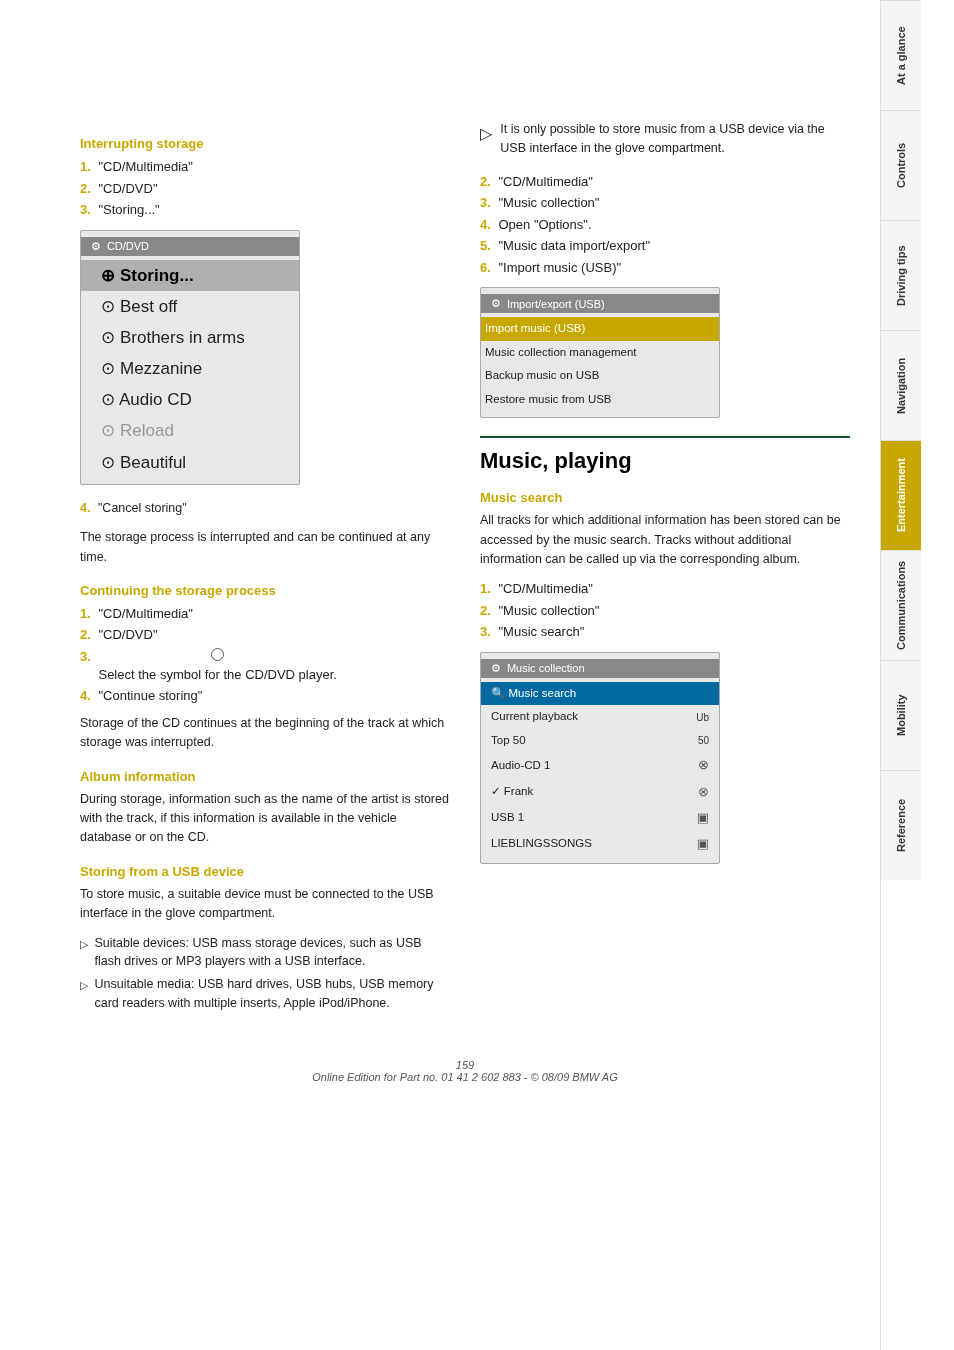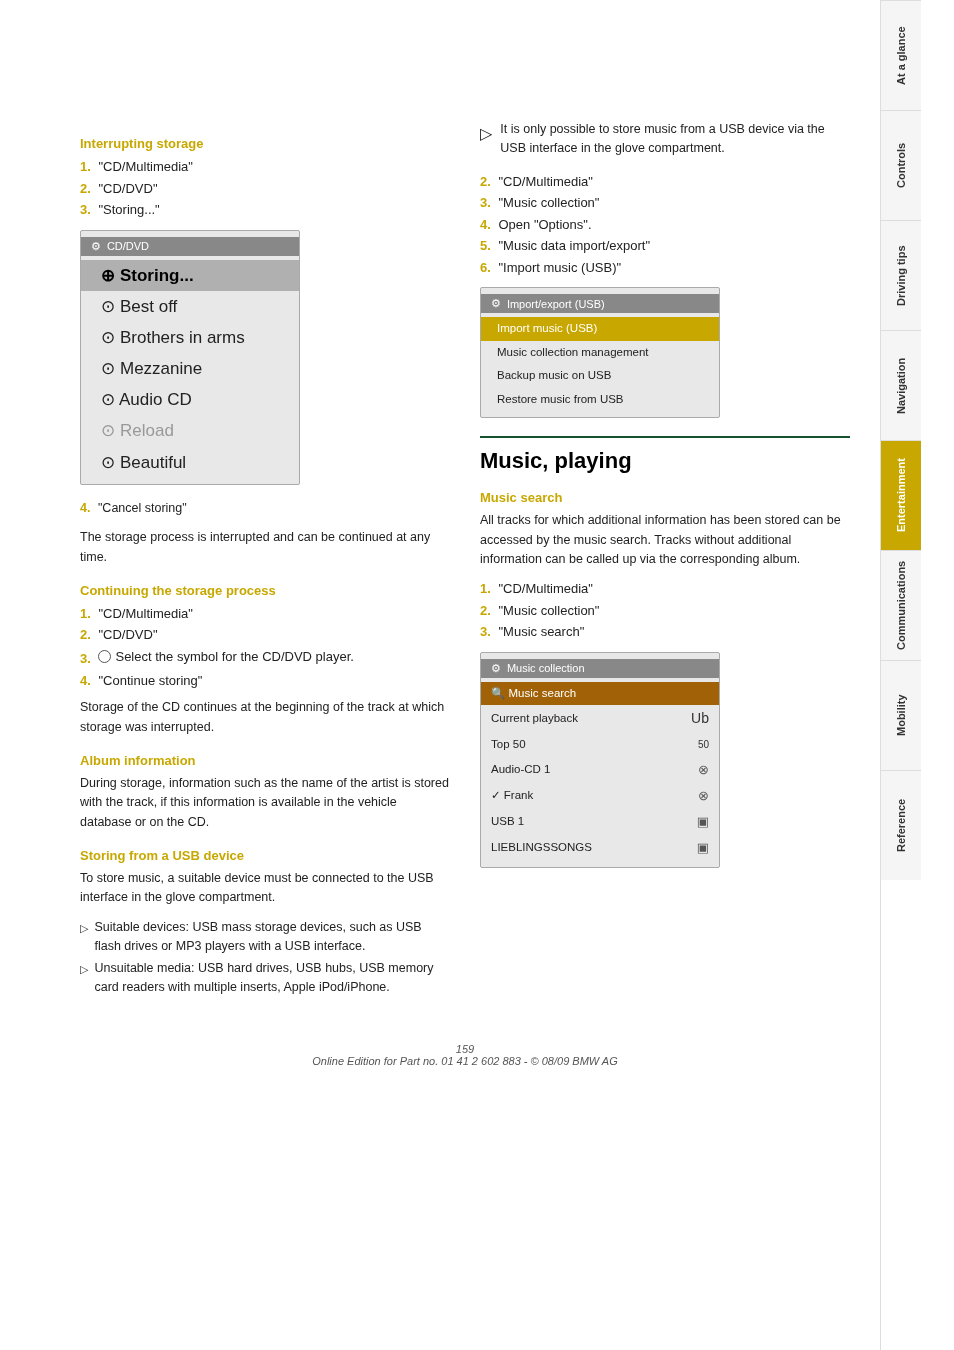--- a/index.html
+++ b/index.html
@@ -203,21 +203,21 @@
       font-size: 11px;
       padding: 3px 10px;
       margin-bottom: 4px;
       display: flex;
       align-items: center;
       gap: 6px;
     }
 
     .usb-menu-screenshot .menu-item {
       font-size: 11.5px;
-      padding: 2px 10px 2px 16px;
+      padding: 2px 10px 2px 4px;
       color: #222;
       line-height: 1.7;
     }
 
     .usb-menu-screenshot .menu-item.highlighted {
       background: #c8a800;
       color: #fff;
     }
 
     .music-collection-screenshot {
@@ -244,21 +244,21 @@
       font-size: 11.5px;
       padding: 2px 10px;
       color: #222;
       line-height: 1.7;
       display: flex;
       justify-content: space-between;
       align-items: center;
     }
 
     .mc-item.highlighted {
-      background: #a16207;
+      background: #0369a1;
       color: #fff;
     }
 
     .mc-icon {
       font-size: 13px;
       color: #555;
     }
 
     .page-footer {
       text-align: center;
@@ -322,21 +322,21 @@
             <li>
               <span class="num">1.</span>
               <span>"CD/Multimedia"</span>
             </li>
             <li>
               <span class="num">2.</span>
               <span>"CD/DVD"</span>
             </li>
             <li>
               <span class="num">3.</span>
-              <span style="display:inline-flex;align-items:center;gap:4px;">
+              <span style="display:inline-flex;align-items:center;gap:4px;flex-direction:column;">
                 <span style="display:inline-block;width:13px;height:13px;border-radius:50%;border:1.5px solid #555;vertical-align:middle;"></span>
                 <span>Select the symbol for the CD/DVD player.</span>
               </span>
             </li>
             <li>
               <span class="num">4.</span>
               <span>"Continue storing"</span>
             </li>
           </ul>
           <p class="body-text">Storage of the CD continues at the beginning of the track at which storage was interrupted.</p>
@@ -429,21 +429,21 @@
             <div class="menu-title">
               <span>⚙</span>
               <span>Music collection</span>
             </div>
             <div class="mc-item highlighted">
               <span>🔍 Music search</span>
               <span class="mc-icon"></span>
             </div>
             <div class="mc-item">
               <span>Current playback</span>
-              <span class="mc-icon" style="font-size:14px;color:#333;">Ub</span>
+              <span class="mc-icon" style="font-size:10px;color:#333;">Ub</span>
             </div>
             <div class="mc-item">
               <span>Top 50</span>
               <span class="mc-icon" style="font-size:10px;color:#333;">50</span>
             </div>
             <div class="mc-item">
               <span>Audio-CD 1</span>
               <span class="mc-icon">⊗</span>
             </div>
             <div class="mc-item">

